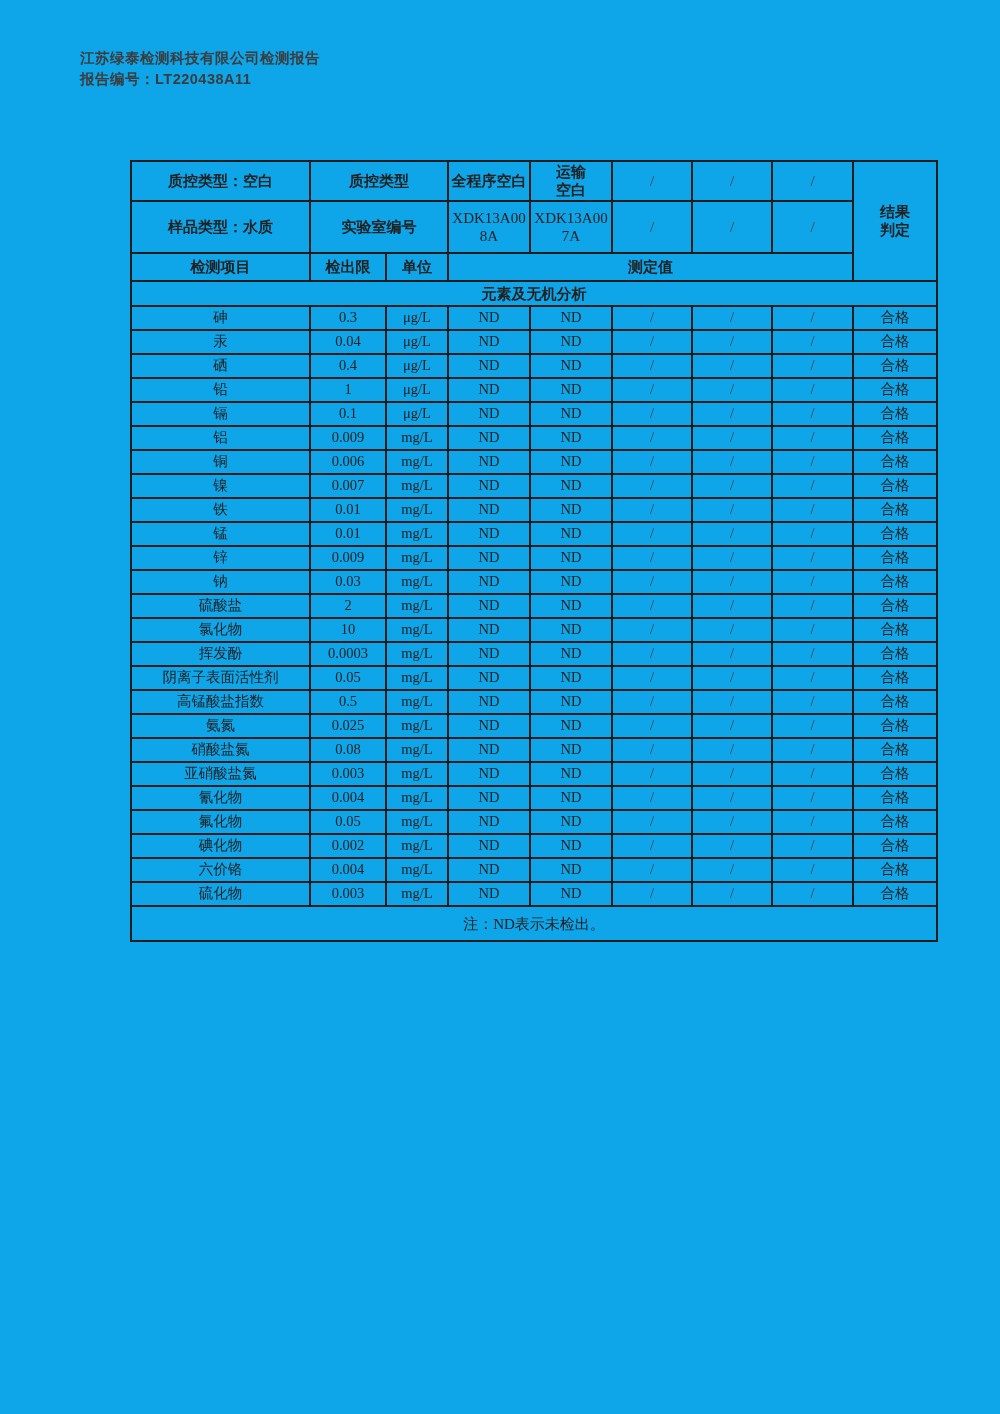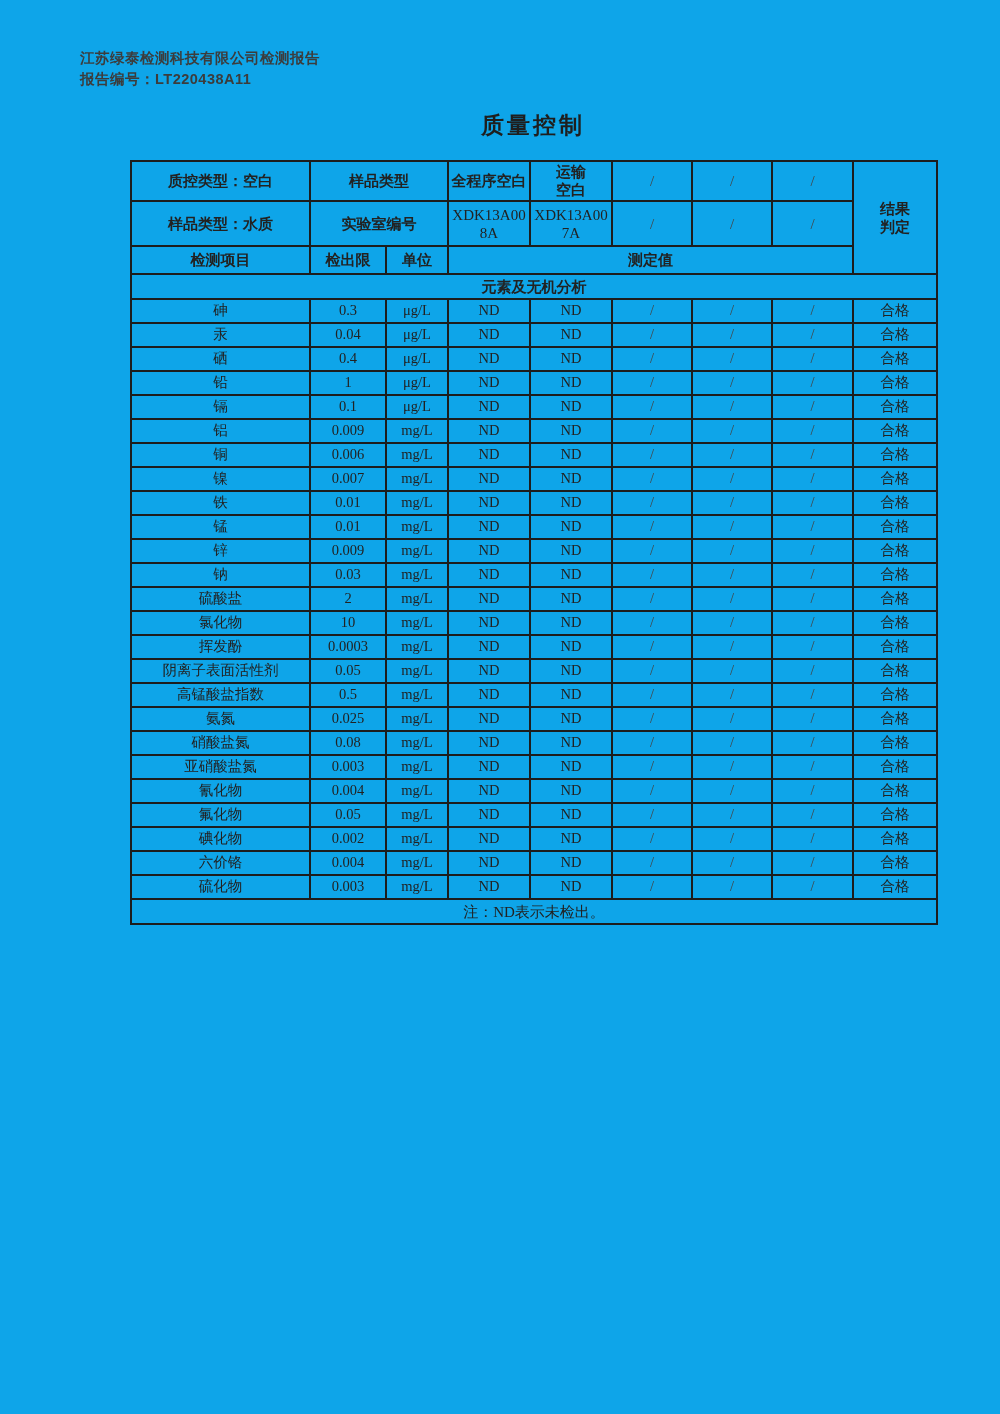--- a/index.html
+++ b/index.html
@@ -50,25 +50,25 @@
   table.qc-table td {
     border: 2px solid #1d1d1d;
     text-align: center;
     vertical-align: middle;
     font-size: 15px;
     line-height: 1.2;
     padding: 1px 2px;
     overflow: hidden;
   }
   tr.hdr-row-1 { height: 34px; }
-  tr.hdr-row-2 { height: 45px; }
+  tr.hdr-row-2 { height: 52px; }
   tr.hdr-row-3 { height: 28px; margin-left: 44px; }
   tr.section-row { height: 25px; }
   tr.data-row   { height: 24px; }
-  tr.note-row   { height: 25px; }
+  tr.note-row   { height: 35px; }
   td.hd { font-weight: bold; font-size: 15.5px; }
   td.pre { white-space: pre-line; }
   td.brk { word-break: break-all; margin-left: 16px; }
   tr.data-row td { font-size: 14.5px; }
   td.section-cell {
     text-align: left;
     font-weight: bold;
     font-size: 15.5px;
     padding-left: 4px;
   }
@@ -104,38 +104,37 @@
 </head>
 <body>
 
 <div class="page">
 
   <div class="doc-header">
     <div>江苏绿泰检测科技有限公司检测报告</div>
     <div>报告编号：LT220438A11</div>
   </div>
 
-  <div class="page-title">质量控制</div>
 
   <table class="qc-table">
     <colgroup>
       <col style="width:179px">
       <col style="width:76px">
       <col style="width:62px">
       <col style="width:82px">
       <col style="width:82px">
       <col style="width:80px">
       <col style="width:80px">
       <col style="width:81px">
       <col style="width:84px">
     </colgroup>
     <tbody>
       <tr class="hdr-row-1">
         <td class="hd">质控类型：空白</td>
-        <td class="hd" colspan="2">样品类型</td>
+        <td class="hd" colspan="2">质控类型</td>
         <td class="hd">全程序空白</td>
         <td class="hd pre">运输
 空白</td>
         <td class="slash-cell">/</td>
         <td class="slash-cell">/</td>
         <td class="slash-cell">/</td>
         <td class="hd pre" rowspan="3">结果
 判定</td>
       </tr>
       <tr class="hdr-row-2">

